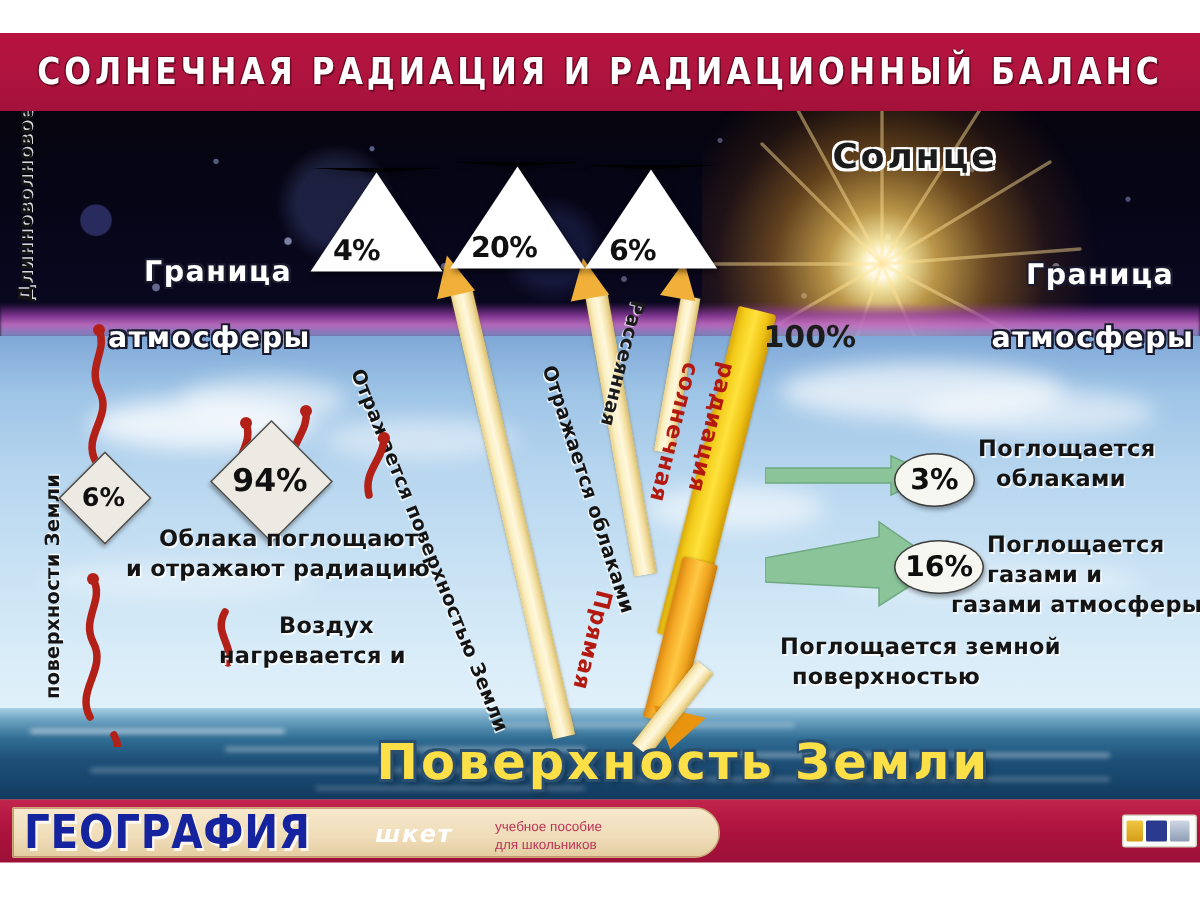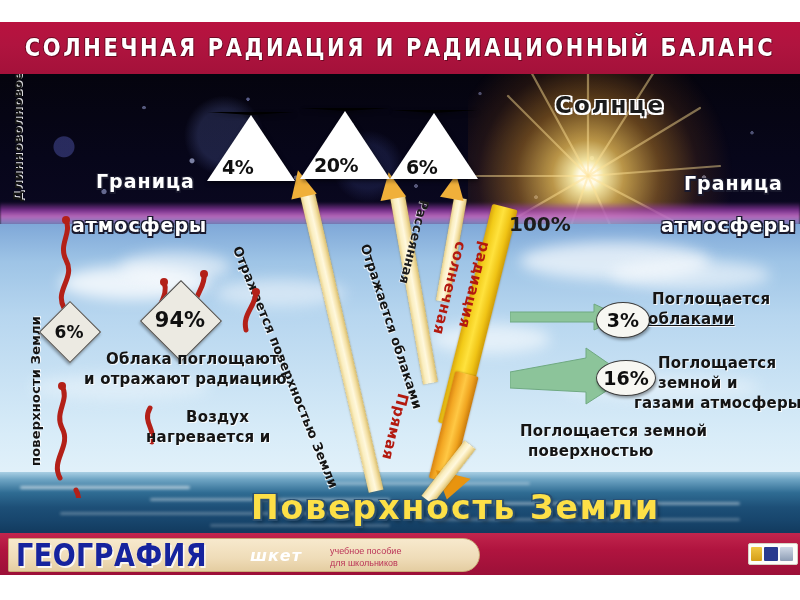--- a/index.html
+++ b/index.html
@@ -256,27 +256,27 @@
 
     <svg style="position:absolute;left:510px;top:222px;width:140px;height:120px;pointer-events:none;">
       <path d="M0 16 L84 16 L84 8 L112 21 L84 34 L84 26 L0 26 Z" fill="#8cc49a" stroke="#6fa981" stroke-width="1"></path>
       <path d="M0 76 L76 62 L76 52 L118 81 L76 108 L76 96 L0 92 Z" fill="#8cc49a" stroke="#6fa981" stroke-width="1"></path>
     </svg>
 
     <div class="oval" style="left:596px;top:228px;width:52px;height:34px;">
       <span>3%</span>
     </div>
     <div class="lbl lbl-dark" style="left:652px;top:216px;font-size:15px;">Поглощается</div>
-    <div class="lbl lbl-dark" style="left:648px;top:236px;font-size:15px;text-decoration:underline;">облаками</div>
+    <div class="lbl lbl-dark" style="left:664px;top:236px;font-size:15px;">облаками</div>
 
     <div class="oval" style="left:596px;top:286px;width:58px;height:34px;">
       <span>16%</span>
     </div>
     <div class="lbl lbl-dark" style="left:658px;top:280px;font-size:15px;">Поглощается</div>
-    <div class="lbl lbl-dark" style="left:658px;top:300px;font-size:15px;">земной и</div>
+    <div class="lbl lbl-dark" style="left:658px;top:300px;font-size:15px;">газами и</div>
     <div class="lbl lbl-dark" style="left:634px;top:320px;font-size:15px;">газами атмосферы</div>
 
     <div class="lbl lbl-dark" style="left:500px;top:348px;font-size:15px;margin-left:20px;">Поглощается земной</div>
     <div class="lbl lbl-dark" style="left:528px;top:368px;font-size:15px;">поверхностью</div>
 
     <div class="lbl lbl-surface" style="left:251px;top:414px;">Поверхность  Земли</div>
 
   </div>
 
   <div id="footer-band"></div>

